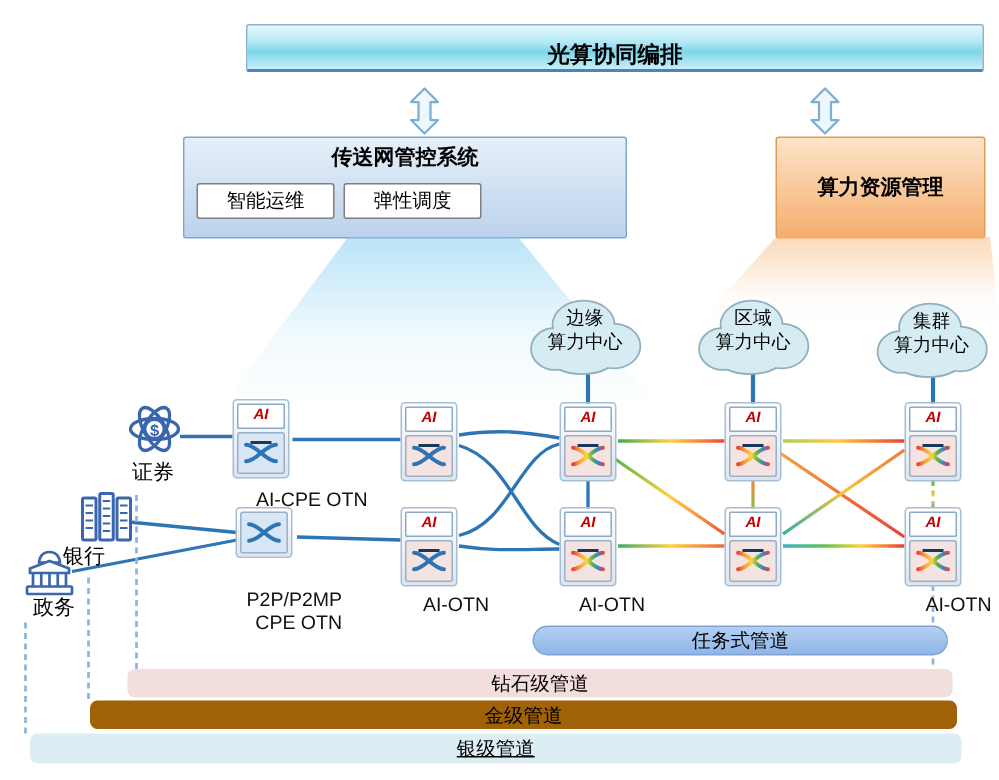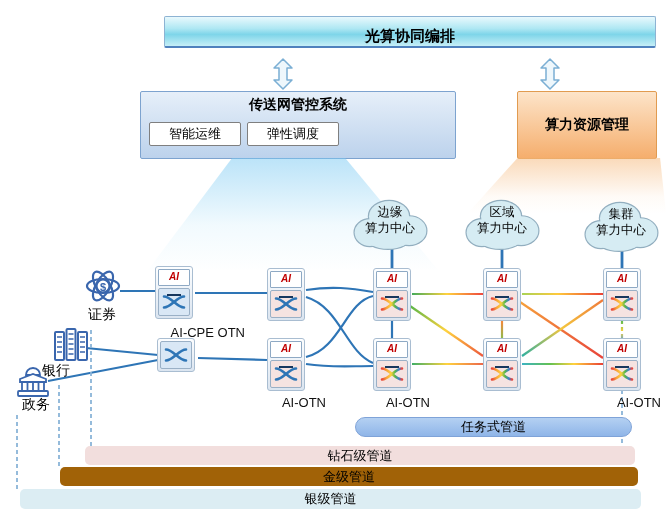--- a/index.html
+++ b/index.html
@@ -12,23 +12,23 @@
     border:1px solid #8db3d3;border-bottom:2px solid #4f81bd;border-radius:2px;
     display:flex;align-items:flex-end;justify-content:center;
     font-size:15px;font-weight:bold;margin-left:24px;}
 
   
   .varrow{position:absolute;width:20px;height:32px;}
   .varrow.a1{left:273px;top:58px;}
   .varrow.a2{left:540px;top:58px;}
 
   
-  .mgmt{position:absolute;left:140px;top:91px;width:294px;height:66px;
+  .mgmt{position:absolute;left:122px;top:91px;width:294px;height:66px;
     background:linear-gradient(180deg,#e6eff9 0%,#bcd2ec 100%);
-    border:1px solid #7da3cf;border-radius:2px;padding-left:20px;}
+    border:1px solid #7da3cf;border-radius:2px;}
   .mgmt .title{position:absolute;left:0;top:4px;width:100%;text-align:center;
     font-size:14px;font-weight:bold;}
   .mgmt .item{position:absolute;top:30px;height:24px;box-sizing:border-box;
     background:#fff;border:1px solid #7f7f7f;border-radius:2px;
     display:flex;align-items:center;justify-content:center;font-size:13px;}
   .mgmt .i1{left:8px;width:92px;}
   .mgmt .i2{left:106px;width:92px;}
   .mgmt .i3{left:204px;width:82px;background:#d6e3bb;border:1.5px solid #8fae4e;border-radius:11px;}
 
   
@@ -72,21 +72,21 @@
   
   .cicon{position:absolute;z-index:3;}
 
   
   .pipe{position:absolute;display:flex;align-items:center;justify-content:center;
     font-size:13px;z-index:3;box-sizing:border-box;}
   .pipe.task{left:355px;top:417px;width:277px;height:20px;border-radius:10px;
     background:linear-gradient(180deg,#b4d0f2 0%,#8fb5e8 100%);border:1px solid #7fa3d8;}
   .pipe.diamond{left:85px;top:446px;width:550px;height:19px;border-radius:5px;background:#f2dedd;}
   .pipe.gold{left:60px;top:467px;width:578px;height:19px;border-radius:5px;background:#a16207;}
-  .pipe.silver{left:20px;top:489px;width:621px;height:20px;border-radius:5px;background:#dcedf3;}
+  .pipe.silver{left:20px;top:489px;width:621px;height:20px;border-radius:5px;background:#dcedf3;text-decoration:underline;}
 
   .links{position:absolute;left:0;top:0;z-index:2;}
 </style>
 </head>
 <body>
 
 <div class="canvas">
 
   <svg width="0" height="0" style="position:absolute">
     <defs>
@@ -415,20 +415,24 @@
       </div>
     <div class="sw bgpink">
       <svg width="24" height="16" viewBox="0 0 24 16" fill="none">
         <path d="M2 2.5 C9 2.5 15 13.5 22 13.5" stroke="url(#swRainbow)" stroke-width="2.6" stroke-linecap="round"></path>
         <path d="M2 13.5 C9 13.5 15 2.5 22 2.5" stroke="url(#swRainbow)" stroke-width="2.6" stroke-linecap="round"></path>
       </svg>
     </div>
   </div>
 
   <div class="lbl" style="left:123px;top:325px;width:122px;">AI-CPE OTN</div>
+  <div class="lbl" style="left:128px;top:392px;width:100px;">
+    <div>P2P/P2MP</div>
+    <div>CPE OTN</div>
+  </div>
   <div class="lbl" style="left:246px;top:395px;width:80px;">AI-OTN</div>
   <div class="lbl" style="left:350px;top:395px;width:80px;">AI-OTN</div>
   <div class="lbl" style="left:581px;top:395px;width:80px;">AI-OTN</div>
 
   <div class="pipe task">
     <span>任务式管道</span>
   </div>
   <div class="pipe diamond">
     <span>钻石级管道</span>
   </div>

